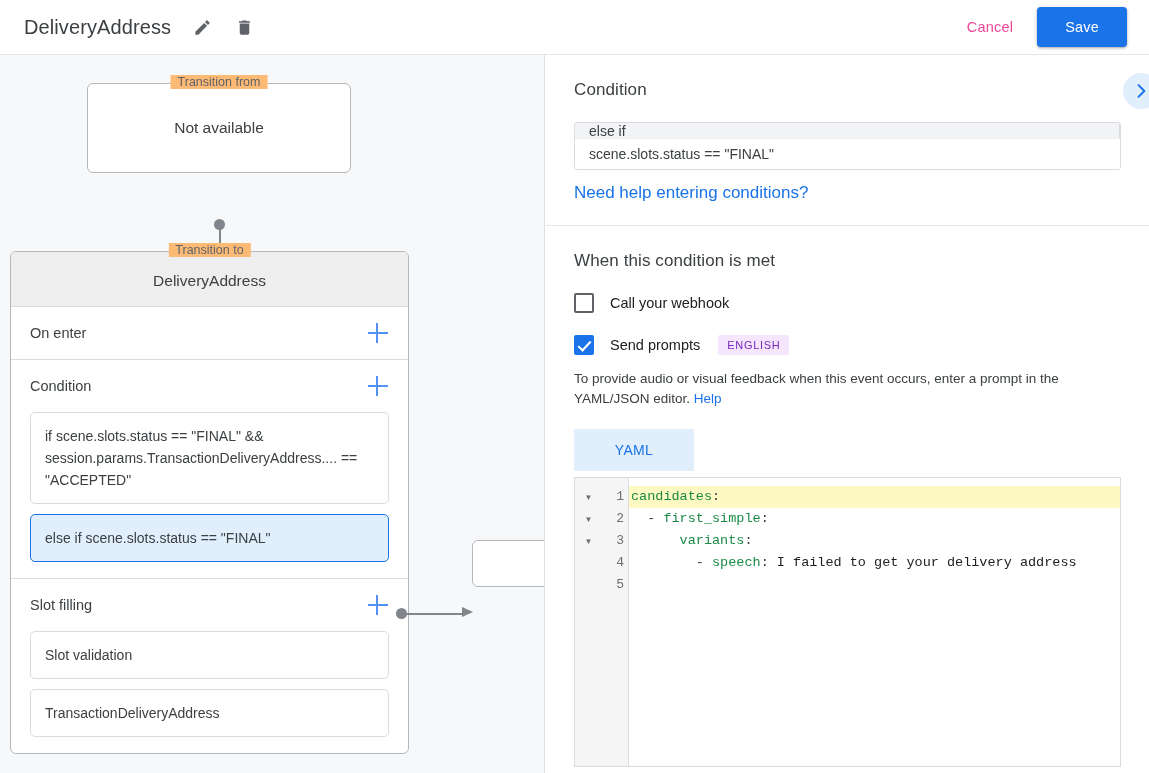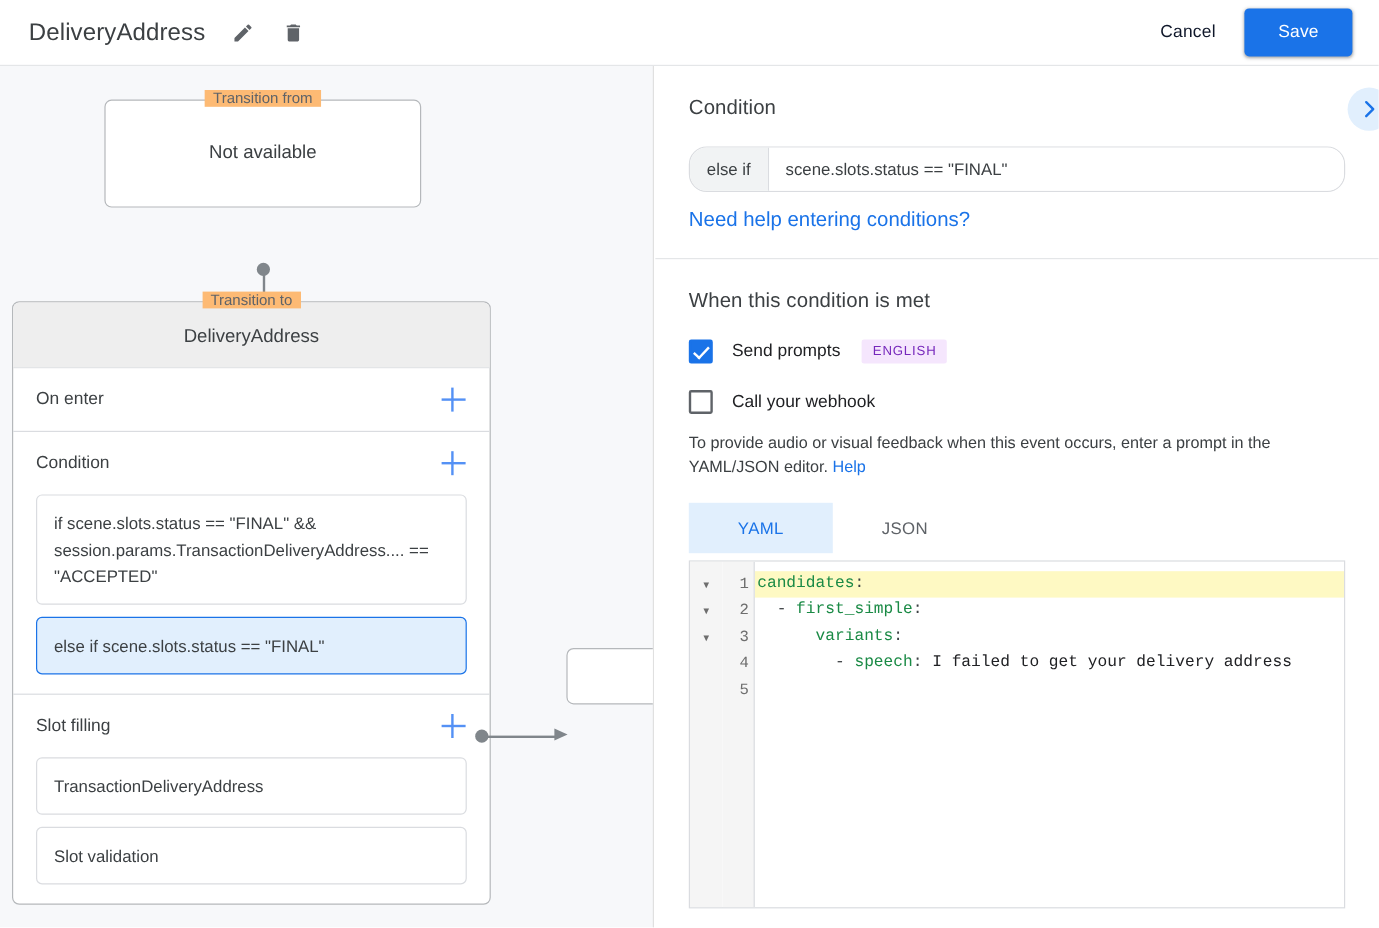--- a/index.html
+++ b/index.html
@@ -33,21 +33,21 @@
     margin-left: 20px;
     width: 22px; height: 22px;
     display: flex; align-items: center; justify-content: center;
     cursor: pointer;
     color: #5f6368;
   }
   .header-icon svg { display: block; }
   .header-spacer { flex: 1; }
   .btn-cancel {
     border: none; background: transparent;
-    color: #0f172a;
+    color: #ec4899;
     font-size: 14.5px;
     font-family: inherit;
     padding: 8px 14px;
     cursor: pointer;
     letter-spacing: .2px;
   }
   .btn-save {
     margin-left: 10px; margin-right: 22px;
     background: #1a73e8;
     color: #ffffff;
@@ -228,23 +228,24 @@
   .rp-heading {
     font-size: 17px; color: #3c4043;
     padding-top: 25px;
     letter-spacing: .1px;
   }
 
   .cond-row {
     display: flex;
     margin-top: 22px;
     border: 1px solid #dadce0;
-    border-radius: 15px;
-    height: 38px;
+    border-radius: 3px;
+    height: 48px;
     overflow: hidden;
+    flex-direction: column;
   }
   .cond-prefix {
     background: #f1f3f4;
     border-right: 1px solid #dadce0;
     padding: 0 14px;
     display: flex; align-items: center;
     font-size: 14px; color: #3c4043;
     white-space: nowrap;
   }
   .cond-input {
@@ -458,22 +459,22 @@
             <div class="item-box selected">else if scene.slots.status == "FINAL"</div>
           </div>
         </div>
 
         <div class="section">
           <div class="section-head">
             <div class="section-title">Slot filling</div>
             <div class="plus-btn"></div>
           </div>
           <div class="section-body">
+            <div class="item-box">Slot validation</div>
             <div class="item-box">TransactionDeliveryAddress</div>
-            <div class="item-box">Slot validation</div>
           </div>
         </div>
       </div>
 
       <div class="conn-dot" id="dot-sel"></div>
       <div id="arrow-right"></div>
       <div id="arrow-head-right"></div>
       <div id="card-stub"></div>
     </div>
 
@@ -493,37 +494,36 @@
           <input class="cond-input" type="text" value="scene.slots.status == &quot;FINAL&quot;" style="">
         </div>
 
         <a class="help-link">Need help entering conditions?</a>
       </div>
 
       <div class="rp-section">
         <div class="rp-heading">When this condition is met</div>
 
         <div class="check-row">
+          <div class="checkbox"></div>
+          <div class="check-label">Call your webhook</div>
+        </div>
+
+        <div class="check-row">
           <div class="checkbox checked"></div>
           <div class="check-label">Send prompts</div>
           <div class="lang-badge">ENGLISH</div>
         </div>
 
-        <div class="check-row">
-          <div class="checkbox"></div>
-          <div class="check-label">Call your webhook</div>
-        </div>
-
         <div class="desc-text">
           <span>To provide audio or visual feedback when this event occurs, enter a prompt in the YAML/JSON editor. </span><a>Help</a>
         </div>
 
         <div class="tabs">
           <div class="tab active">YAML</div>
-          <div class="tab">JSON</div>
         </div>
 
         <div class="editor">
           <div class="fold-gutter">
             <div class="fold-arrow">▼</div>
             <div class="fold-arrow">▼</div>
             <div class="fold-arrow">▼</div>
             <div class="fold-arrow"></div>
             <div class="fold-arrow"></div>
           </div>

